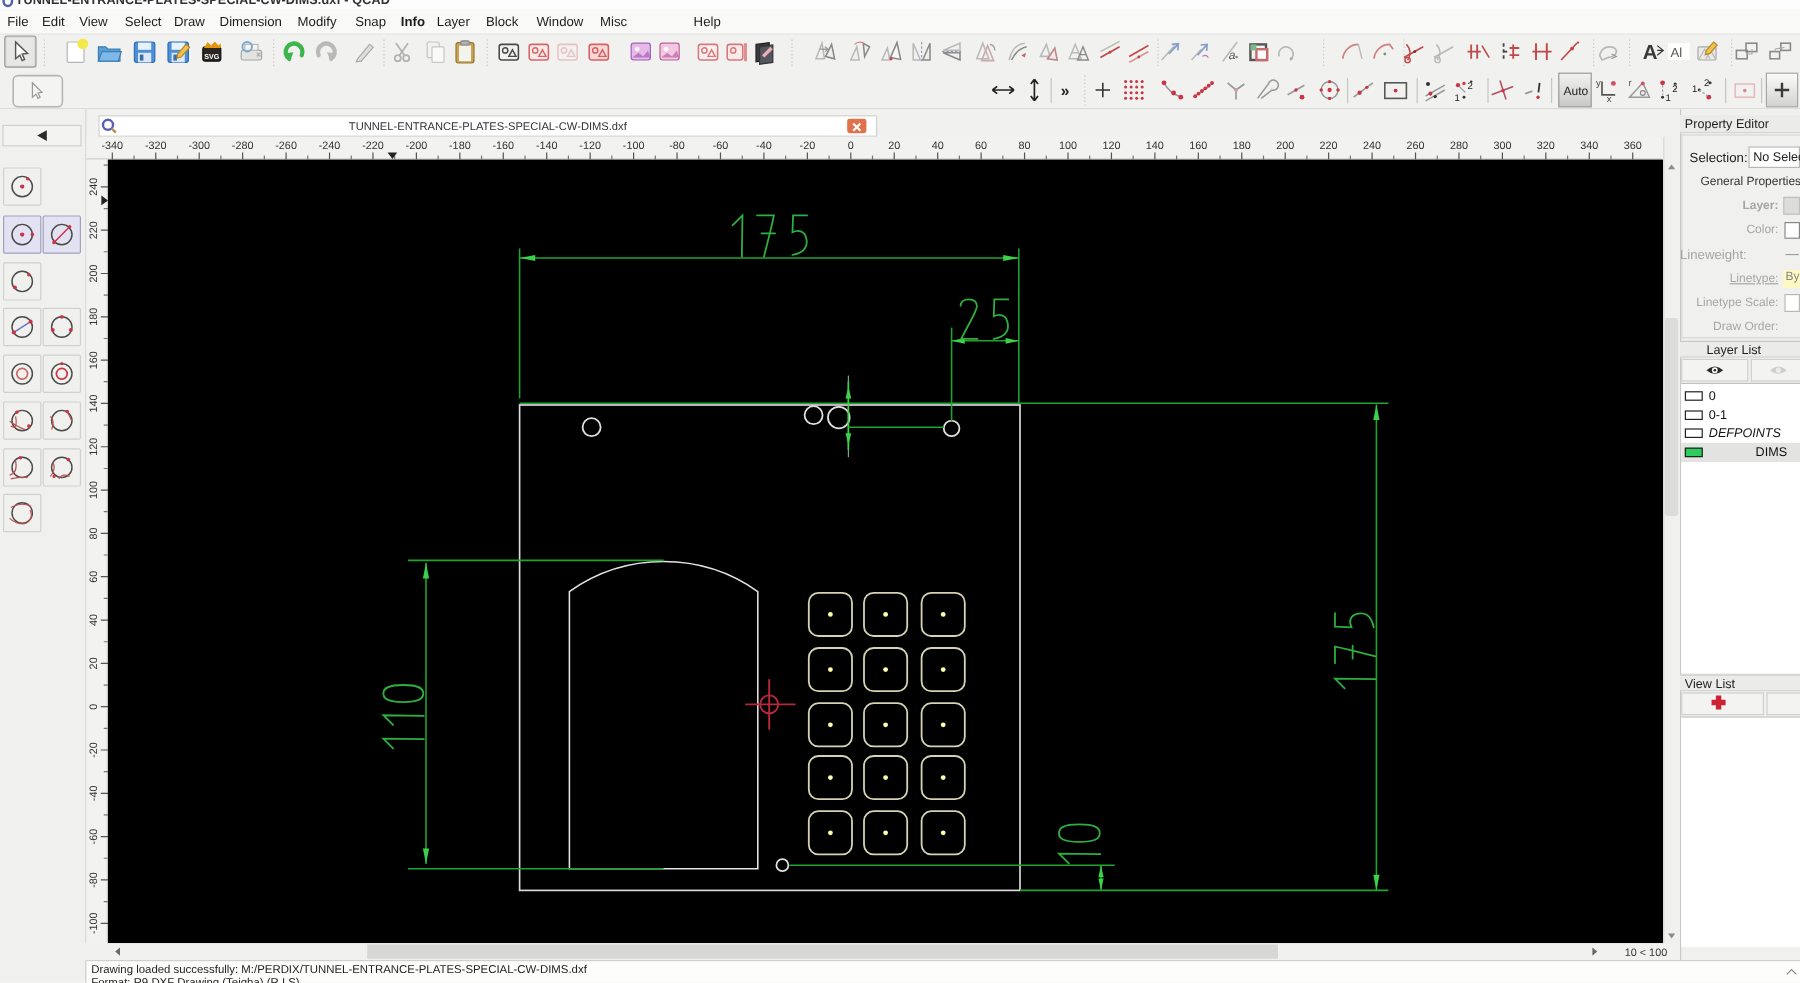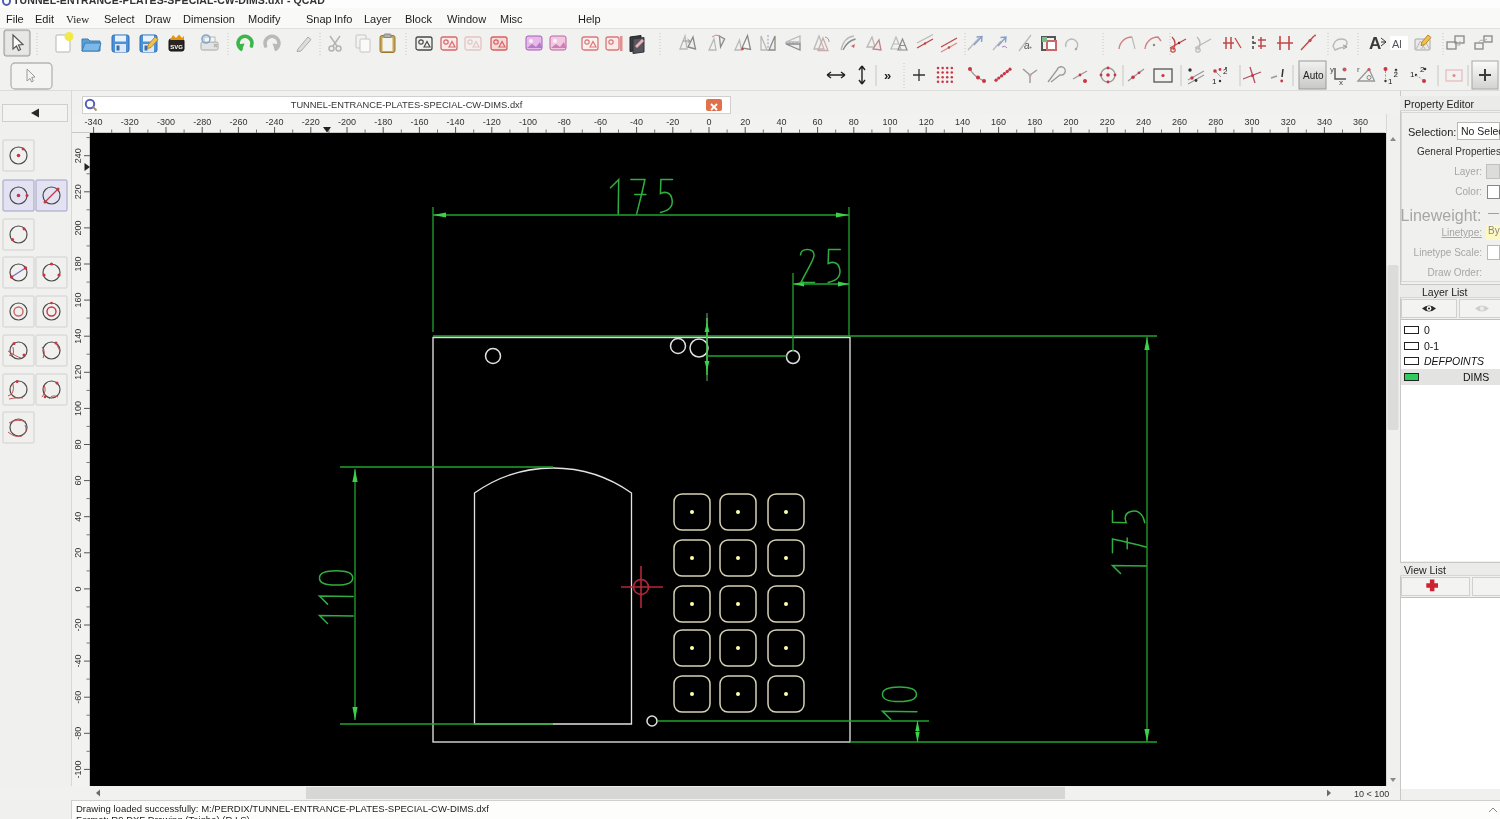--- a/index.html
+++ b/index.html
@@ -4,27 +4,27 @@
 font-family:"Liberation Sans",sans-serif;background:#f1f1f0;}
 *{box-sizing:border-box;}
 .t{position:absolute;white-space:nowrap;}
 </style></head><body>
 <div style="position:absolute;left:0px;top:0px;width:1500px;height:8px;background:#fdfdfd;overflow:hidden;"></div>
 <div class="t" style="left:2px;top:-4px;width:9px;height:10px;border-radius:50%;border:2.5px solid #4d5fb0;background:#fff;"></div>
 <div class="t" style="left:13px;top:-6px;font-size:10.5px;color:#333;font-weight:bold;letter-spacing:0.1px;">TUNNEL-ENTRANCE-PLATES-SPECIAL-CW-DIMS.dxf - QCAD</div>
 <div style="position:absolute;left:0px;top:8px;width:1500px;height:21px;background:#f9f9f8;border-bottom:1px solid #e2e2e0;"></div>
 <div class="t" style="left:6px;top:13px;font-size:11px;color:#1c1c1c;">File</div>
 <div class="t" style="left:35px;top:13px;font-size:11px;color:#1c1c1c;">Edit</div>
-<div class="t" style="left:66px;top:13px;font-size:11px;color:#1c1c1c;font-family:Liberation Serif, serif;">View</div>
+<div class="t" style="left:66px;top:13px;font-size:11px;color:#1c1c1c;">View</div>
 <div class="t" style="left:104px;top:13px;font-size:11px;color:#1c1c1c;">Select</div>
 <div class="t" style="left:145px;top:13px;font-size:11px;color:#1c1c1c;">Draw</div>
 <div class="t" style="left:183px;top:13px;font-size:11px;color:#1c1c1c;">Dimension</div>
 <div class="t" style="left:248px;top:13px;font-size:11px;color:#1c1c1c;">Modify</div>
-<div class="t" style="left:296px;top:13px;font-size:11px;color:#1c1c1c;margin-left:10px;">Snap</div>
-<div class="t" style="left:334px;top:13px;font-size:11px;color:#1c1c1c;">Info</div>
+<div class="t" style="left:296px;top:13px;font-size:11px;color:#1c1c1c;">Snap</div>
+<div class="t" style="left:334px;top:13px;font-size:11px;color:#1c1c1c;font-weight:bold;">Info</div>
 <div class="t" style="left:364px;top:13px;font-size:11px;color:#1c1c1c;">Layer</div>
 <div class="t" style="left:405px;top:13px;font-size:11px;color:#1c1c1c;">Block</div>
 <div class="t" style="left:447px;top:13px;font-size:11px;color:#1c1c1c;">Window</div>
 <div class="t" style="left:500px;top:13px;font-size:11px;color:#1c1c1c;">Misc</div>
 <div class="t" style="left:537px;top:13px;font-size:11px;color:#1c1c1c;padding-left:41px;">Help</div>
 <div style="position:absolute;left:0px;top:29px;width:1500px;height:62px;background:#f1f1f0;border-bottom:1px solid #dcdcda;"></div>
 <svg style="position:absolute;left:0px;top:0px;" width="1500" height="92" viewBox="0 0 1500 92">
     <rect x="4" y="30" width="26" height="26" rx="2" fill="#d9d9d7" stroke="#9a9a98"></rect>
     <rect x="5.5" y="31.5" width="23" height="23" rx="1" fill="#e7e7e5"></rect>
     <path d="M13 35 L13 49 L16.5 46 L18.5 50.5 L20.5 49.5 L18.5 45 L23 44.5 Z" fill="#fdfdfd" stroke="#555" stroke-width="1.2"></path>
@@ -835,23 +835,23 @@
   </svg>
 <div style="position:absolute;left:1400px;top:91px;width:100px;height:709px;background:#f0f0ef;border-left:1px solid #c8c8c6;"></div>
 <div style="position:absolute;left:1400px;top:96px;width:100px;height:15px;background:#ebebe9;border-bottom:1px solid #d5d5d3;"></div>
 <div class="t" style="left:1404px;top:98px;font-size:10.5px;color:#222;">Property Editor</div>
 <div style="position:absolute;left:1401px;top:112px;width:99px;height:170px;background:#f0f0ef;border:1px solid #d8d8d6;border-right:none;"></div>
 <div class="t" style="left:1408px;top:126px;font-size:11px;color:#222;">Selection:</div>
 <div style="position:absolute;left:1457px;top:122px;width:43px;height:18px;background:#fff;border:1px solid #b8b8b6;">
     <div style="font-size:10.5px;color:#222;padding:2px 0 0 3px;white-space:nowrap;">No Select</div>
   </div>
 <div class="t" style="left:1417px;top:146px;font-size:10px;color:#333;">General Properties</div>
-<div class="t" style="left:1400px;top:166px;width:82px;text-align:right;font-size:10px;color:#a6a6a4;">Layer:</div>
+<div class="t" style="left:1400px;top:166px;width:82px;text-align:right;font-size:10px;color:#a6a6a4;font-weight:bold;">Layer:</div>
 <div class="t" style="left:1400px;top:186px;width:82px;text-align:right;font-size:10px;color:#a6a6a4;">Color:</div>
-<div class="t" style="left:1400px;top:207px;width:82px;text-align:center;font-size:16px;color:#a6a6a4;">Lineweight:</div>
+<div class="t" style="left:1400px;top:207px;width:82px;text-align:left;font-size:11px;color:#a6a6a4;">Lineweight:</div>
 <div class="t" style="left:1400px;top:227px;width:82px;text-align:right;font-size:10px;color:#a6a6a4;text-decoration:underline;">Linetype:</div>
 <div class="t" style="left:1400px;top:247px;width:82px;text-align:right;font-size:10px;color:#a6a6a4;">Linetype Scale:</div>
 <div class="t" style="left:1400px;top:267px;width:82px;text-align:right;font-size:10px;color:#a6a6a4;">Draw Order:</div>
 <div style="position:absolute;left:1486px;top:164px;width:14px;height:15px;background:#dcdcda;border:1px solid #c0c0be;"></div>
 <div style="position:absolute;left:1487px;top:185px;width:13px;height:14px;background:#fff;border:1px solid #888;"></div>
 <div class="t" style="left:1488px;top:206px;font-size:11px;color:#888;">—</div>
 <div style="position:absolute;left:1486px;top:225px;width:14px;height:15px;background:#fef9c3;">
     <div style="font-size:10px;color:#888;padding-left:2px;">By</div>
   </div>
 <div style="position:absolute;left:1487px;top:245px;width:13px;height:15px;background:#fff;border:1px solid #b8b8b6;"></div>

